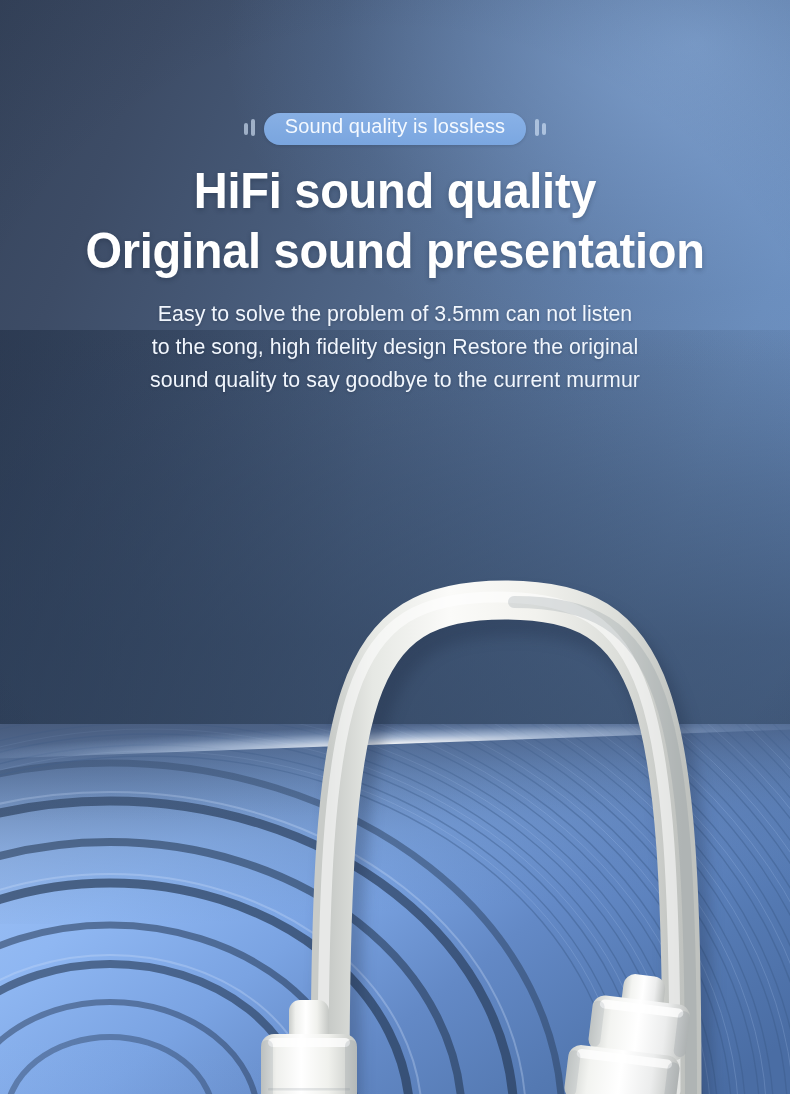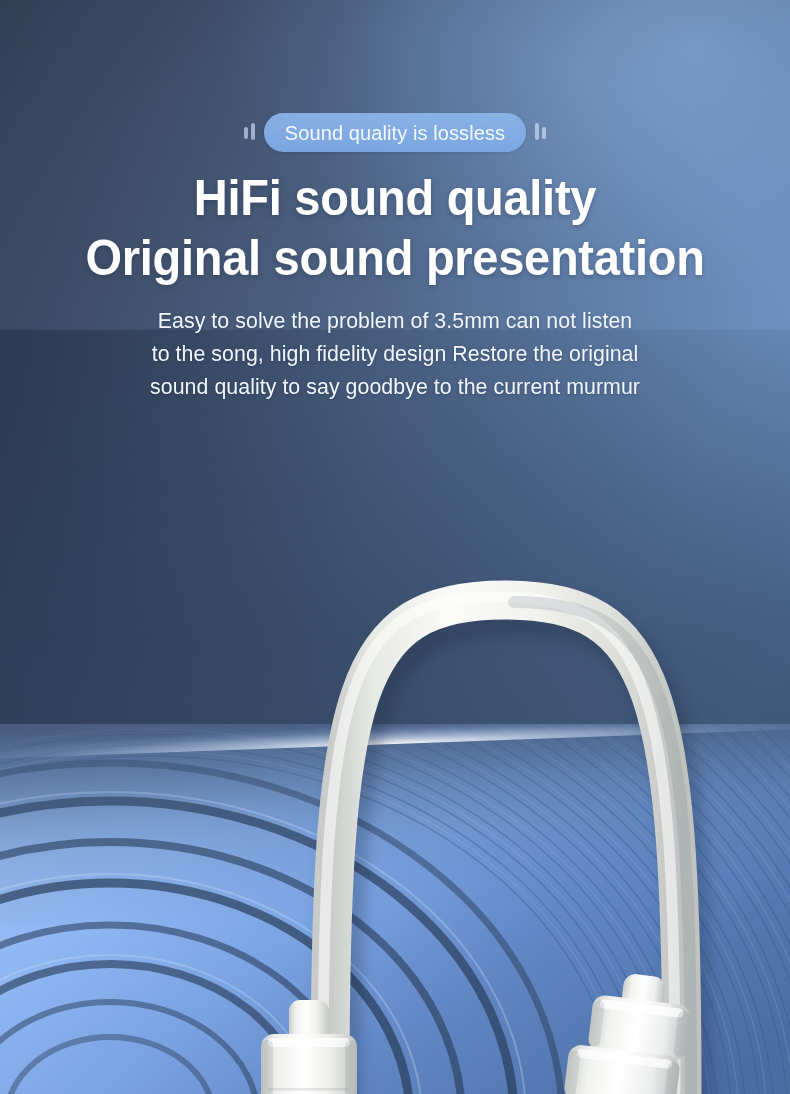--- a/index.html
+++ b/index.html
@@ -108,21 +108,21 @@
     display:block; width:4px; border-radius:2px;
     background:rgba(214,230,250,.62);
   }
   .quote-mark.left  i:nth-child(1){ height:12px; margin-top:5px; }
   .quote-mark.left  i:nth-child(2){ height:17px; margin-top:1px; }
   .quote-mark.right i:nth-child(1){ height:17px; margin-top:1px; }
   .quote-mark.right i:nth-child(2){ height:12px; margin-top:5px; }
 
   .badge {
     display:inline-block;
-    padding:7px 21px 6px;
+    padding:0 21px 6px;
     border-radius:999px;
     background:linear-gradient(180deg,
       rgba(139,180,234,.95) 0%,
       rgba(124,169,228,.95) 100%);
     color:#f4f9ff;
     font-size:20px;
     line-height:26px;
     letter-spacing:.1px;
     white-space:nowrap;
     box-shadow:0 1px 3px rgba(22,38,62,.18);

